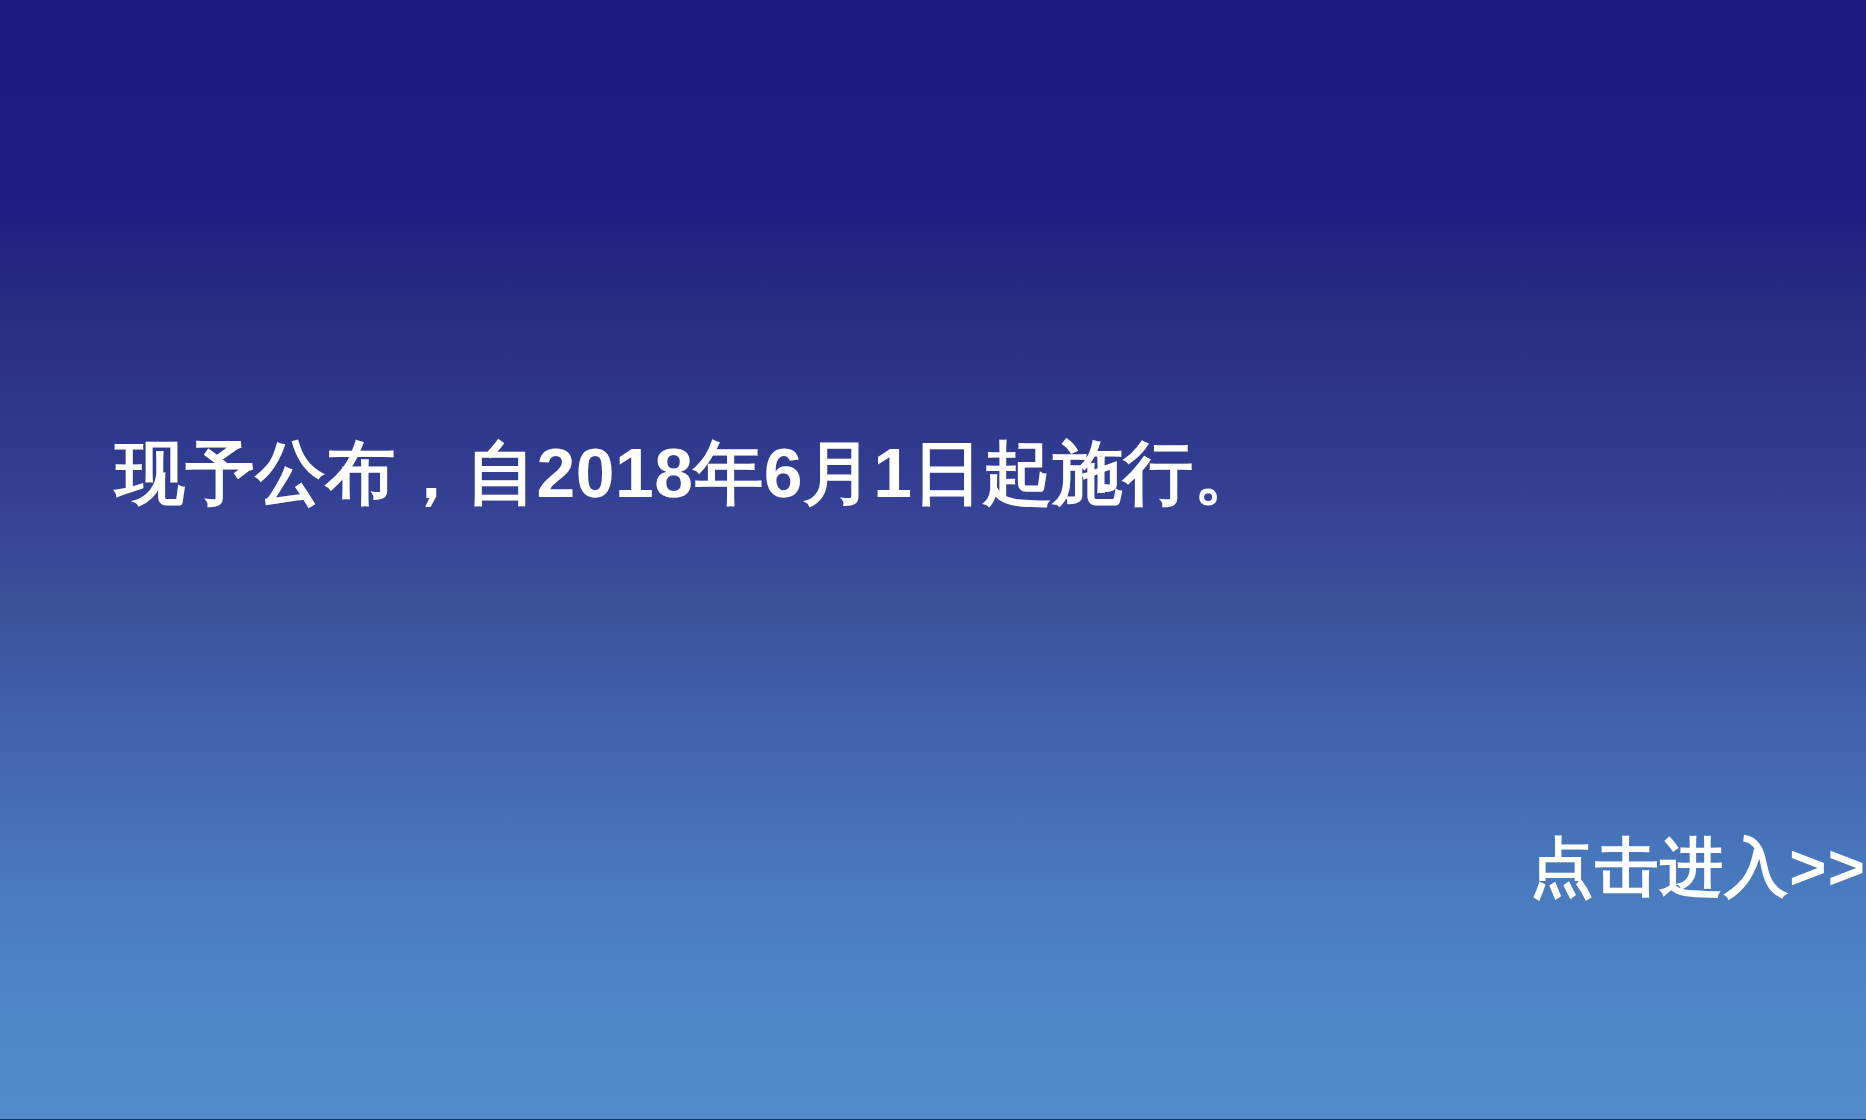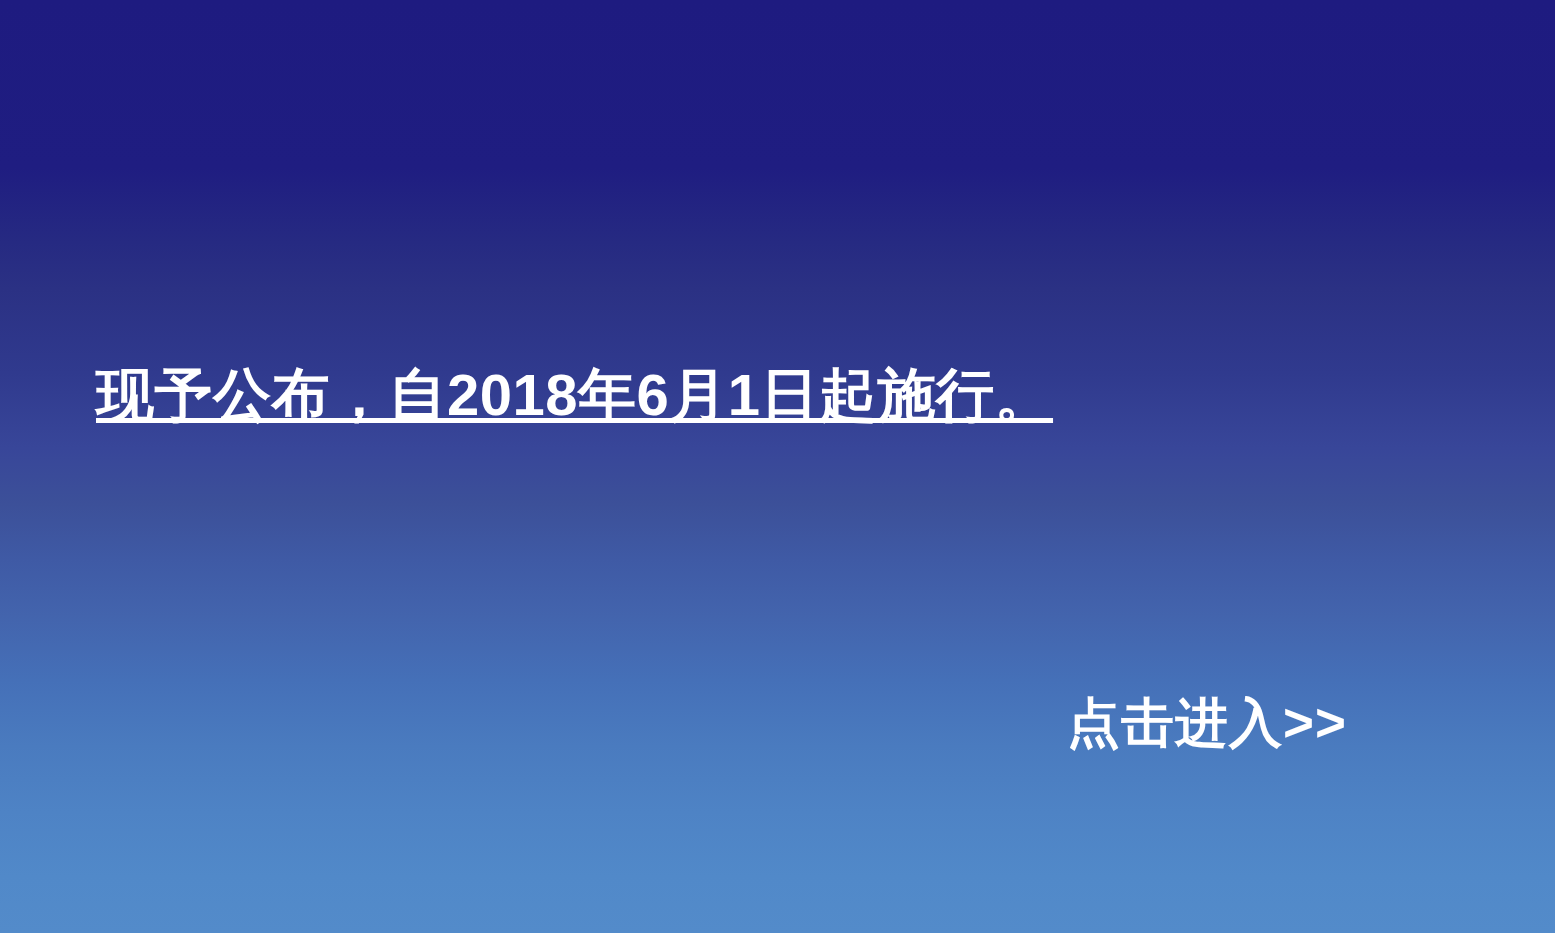--- a/index.html
+++ b/index.html
@@ -47,31 +47,29 @@
     font-weight: bold;
     line-height: 118px;
     letter-spacing: 0.5px;
     white-space: nowrap;
   }
   .stmt-line.line-1 {
     text-indent: 30px;
   }
   .stmt-line.line-2 {
     text-indent: 8px;
-    text-decoration: underline;
   }
 
   
   #cta-wrap {
     position: absolute;
     left: 0;
     top: 688px;
     width: 1555px;
     text-align: right;
-    padding-right: 208px;
     box-sizing: border-box;
   }
   #cta-link {
     display: inline-block;
     color: #ffffff;
     font-size: 53px;
     font-weight: bold;
     letter-spacing: 1px;
     white-space: nowrap;
     cursor: pointer;

